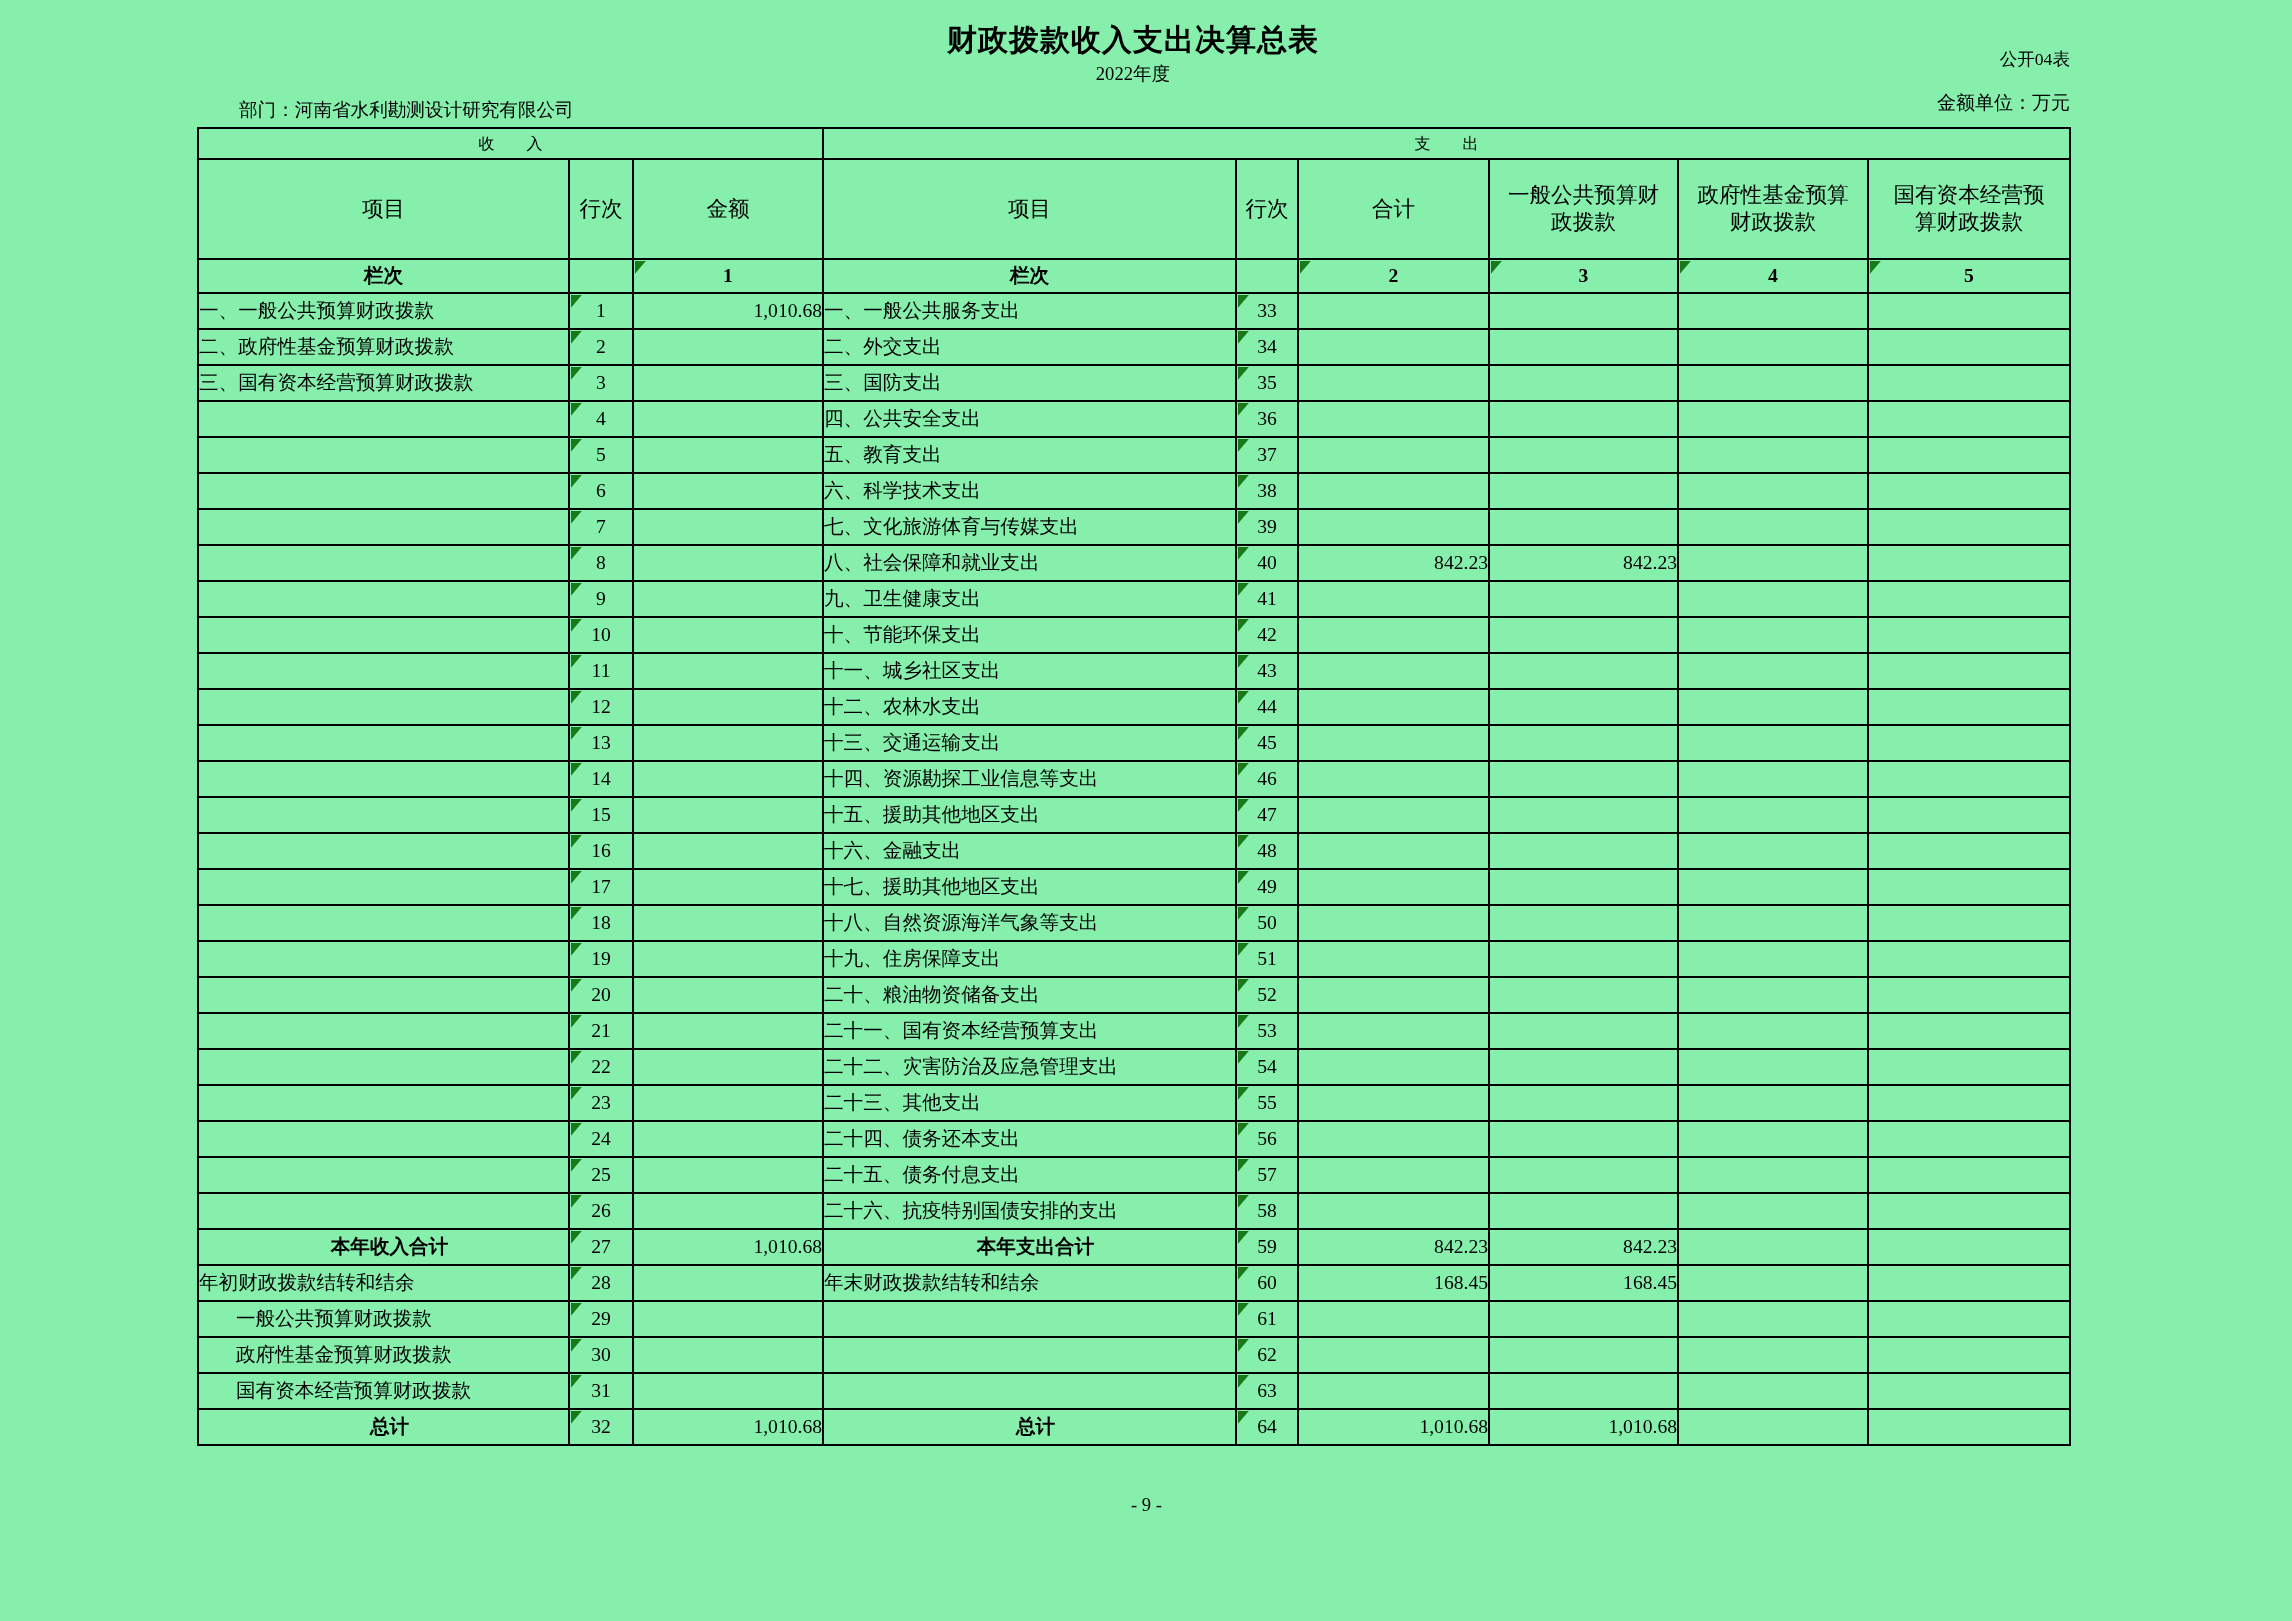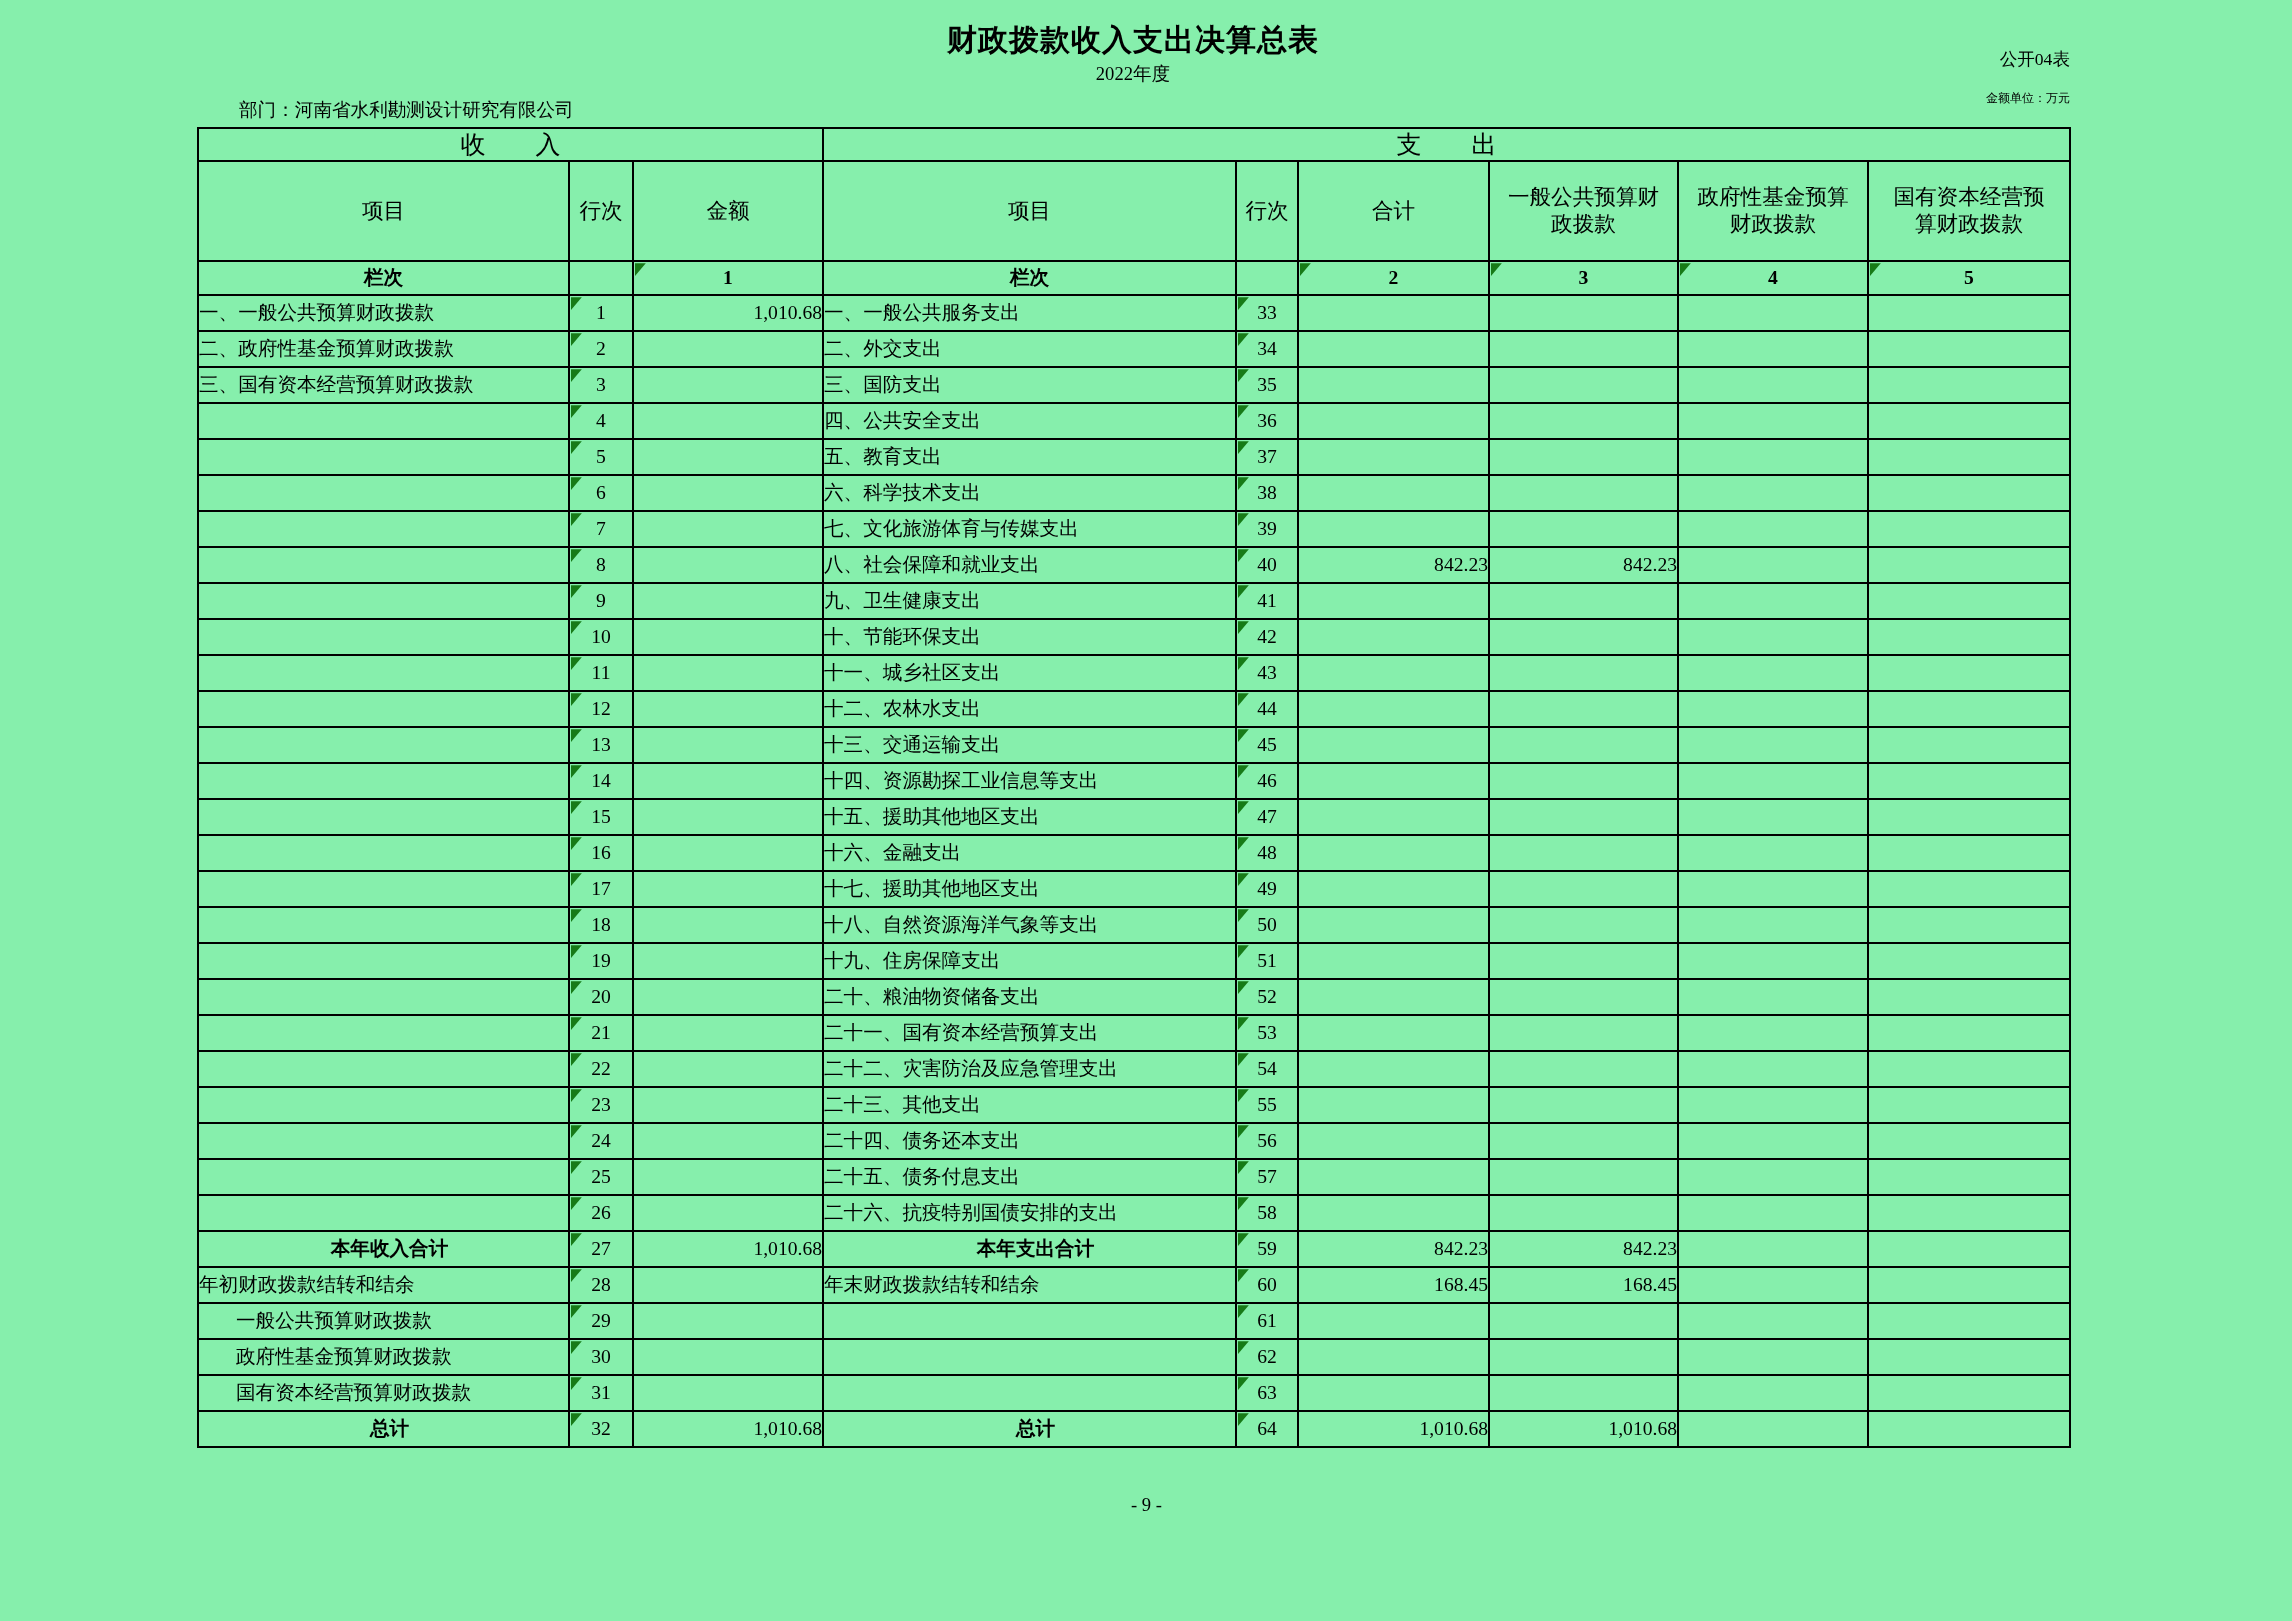--- a/index.html
+++ b/index.html
@@ -20,21 +20,21 @@
   .subtitle{
     position:absolute;left:197px;top:61px;width:1872px;
     text-align:center;font-size:18.6px;
   }
   .form-code{
     position:absolute;right:223px;top:47px;
     font-size:17.6px;text-align:center;
   }
   .unit-note{
     position:absolute;right:223px;top:90px;
-    font-size:12px;text-align:center;
+    font-size:19px;text-align:center;
   }
   .dept{
     position:absolute;left:199px;top:97px;
     font-size:18.6px;
     margin-left:40px;
   }
   table.fiscal{
     position:absolute;left:197px;top:127px;
     width:1872px;
     border-collapse:collapse;
@@ -45,21 +45,21 @@
     border:2px solid #000;
     position:relative;
     overflow:hidden;
     font-size:19.6px;
     line-height:1.25;
     padding:0;
     vertical-align:middle;
     white-space:pre-line;
   }
   tr.sec-row td{
-    height:29px;text-align:center;font-size:25px;
+    height:29px;text-align:center;font-size:16px;
     border-bottom:2.9px solid #000;
   }
   tr.colhead-row td{
     height:98px;text-align:center;font-size:21.6px;
     border-bottom:2.9px solid #000;
   }
   tr.lanci-row td{
     height:32px;text-align:center;font-size:19.6px;
     border-bottom:2.9px solid #000;
     font-weight:bold;

